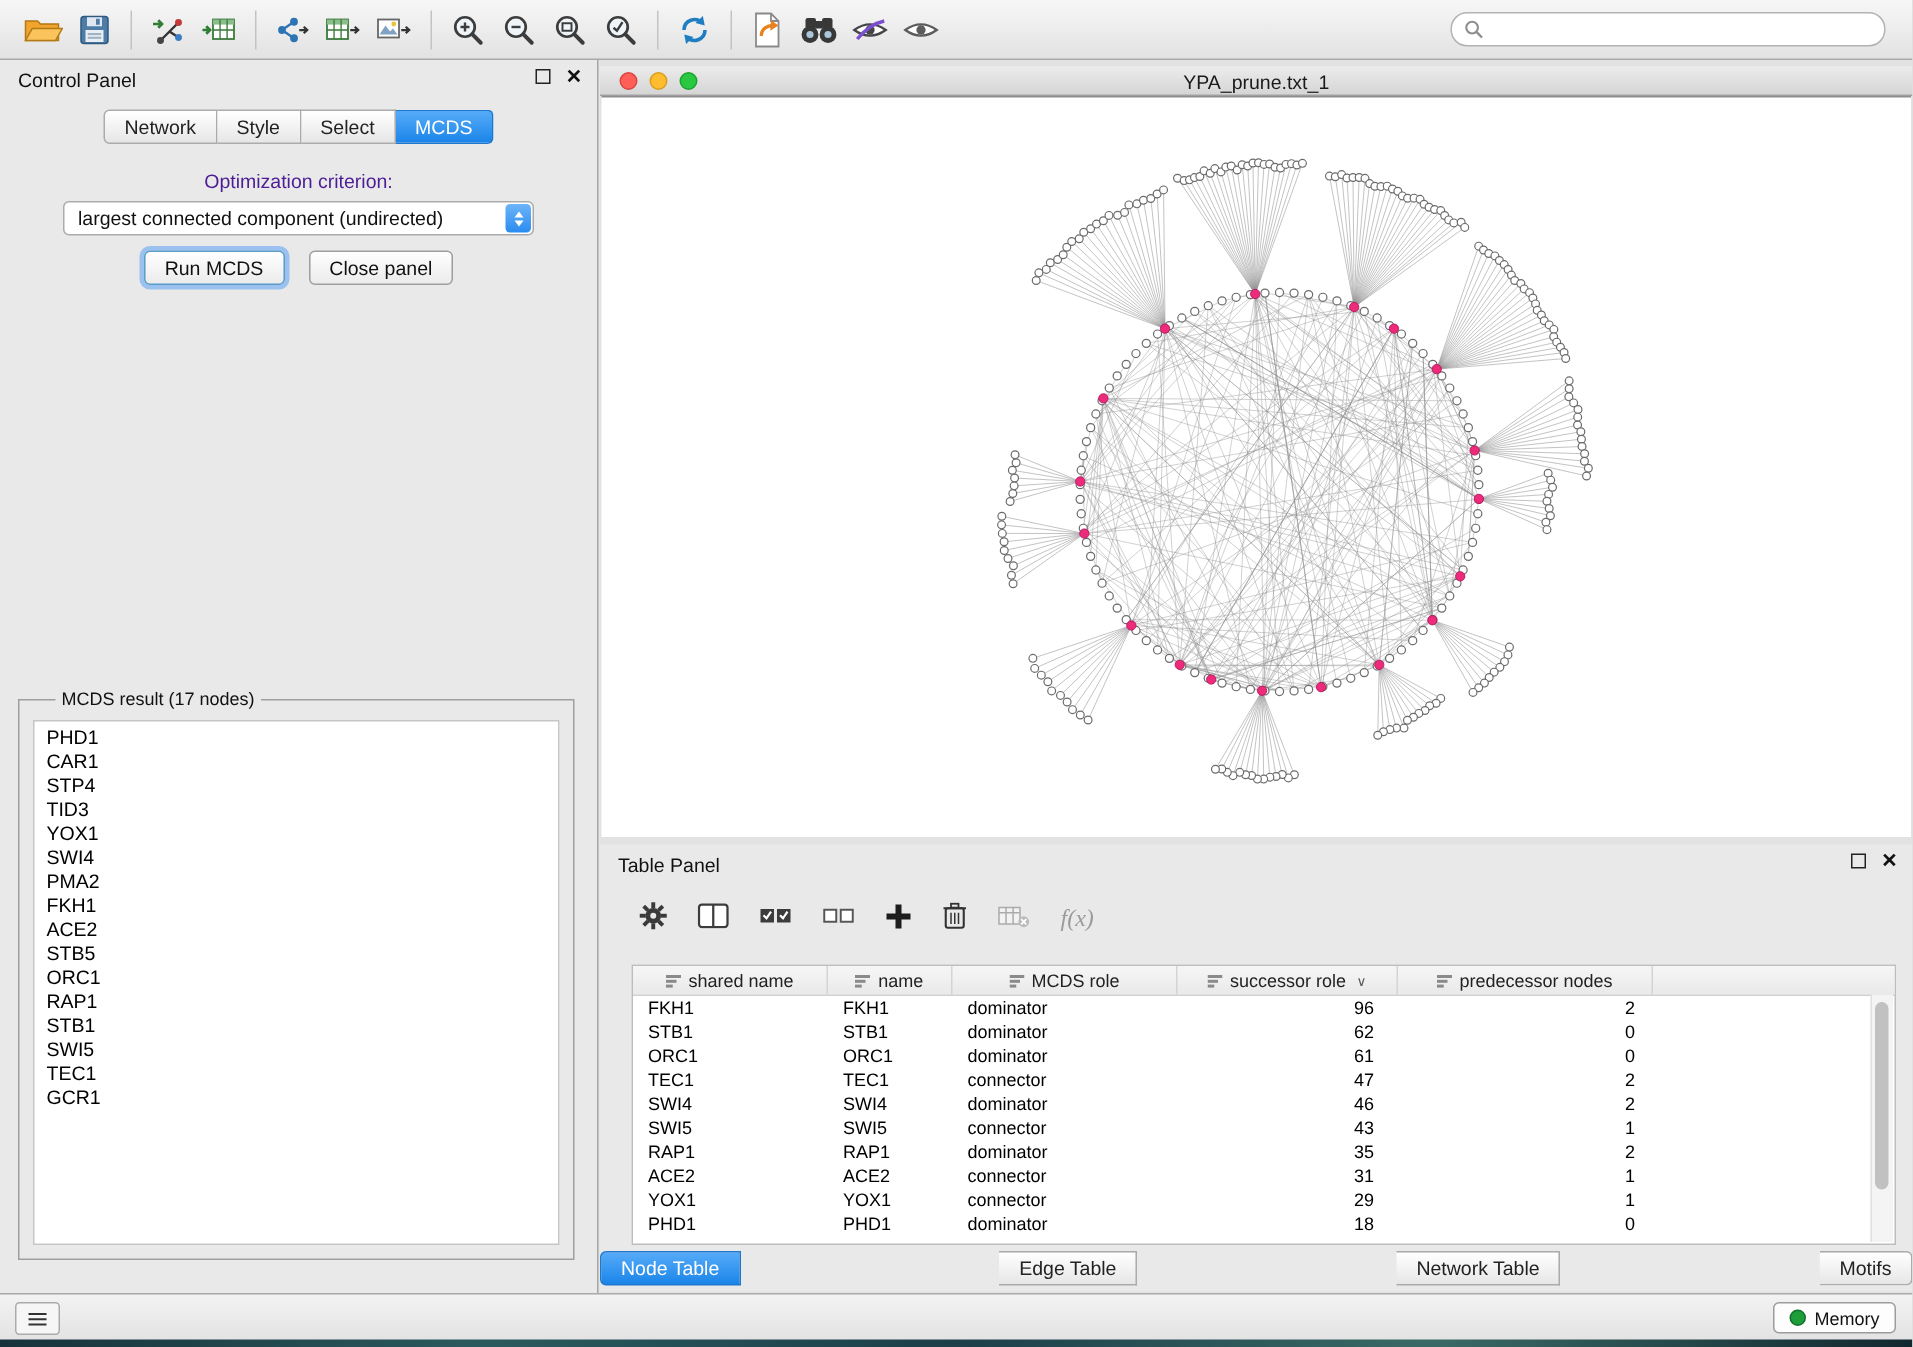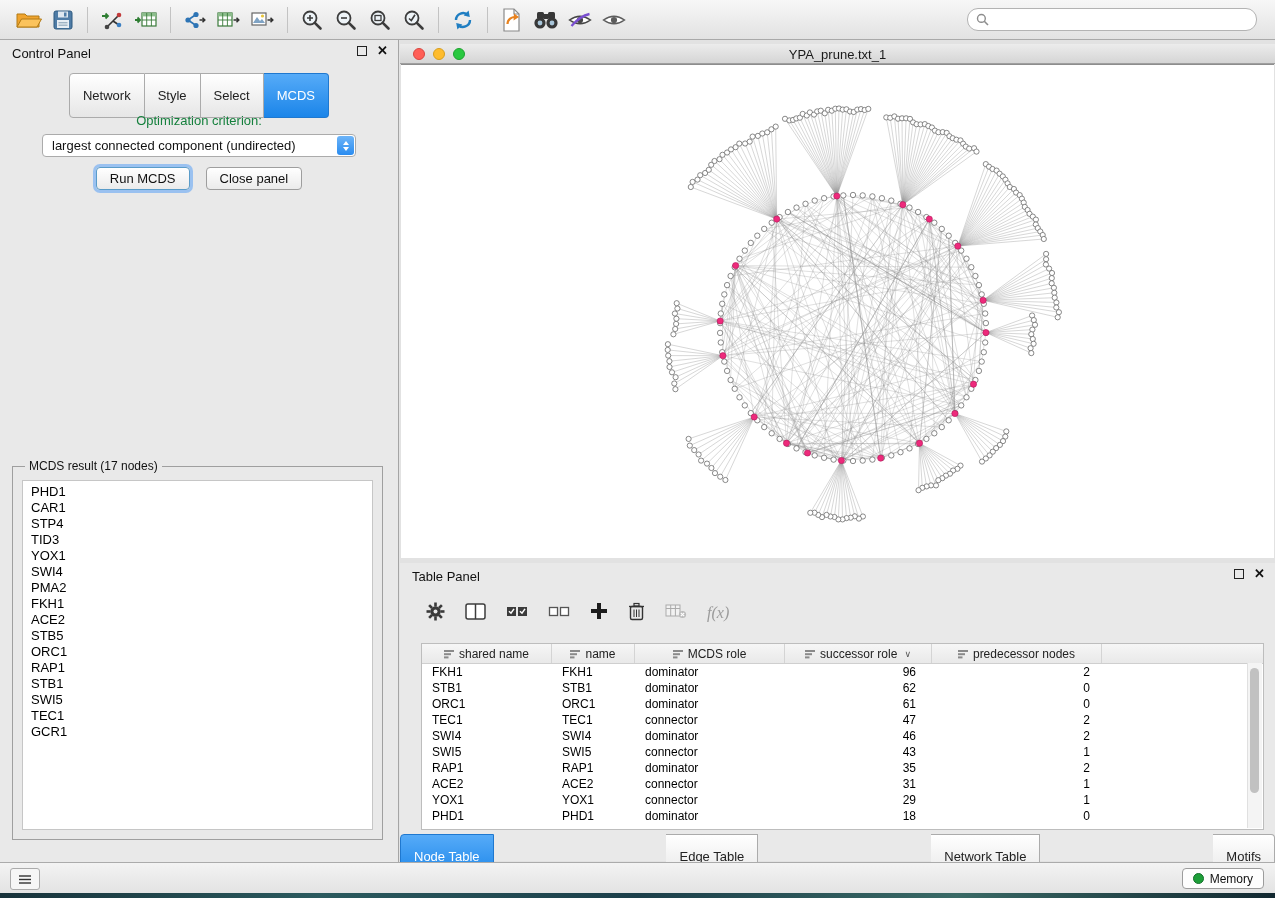--- a/index.html
+++ b/index.html
@@ -17,39 +17,39 @@
   #search-wrap input{border:none;outline:none;flex:1;font-size:12px;background:transparent;font-family:"Liberation Sans",sans-serif;}
 
   
   #control-panel{position:absolute;left:0;top:40px;width:399px;height:822px;background:#e9e9e9;
     border-right:1px solid #a5a5a5;box-sizing:border-box;}
   .panel-header{position:relative;height:26px;display:flex;align-items:center;padding:0 12px;font-size:13px;color:#111;}
   .win-icons{position:absolute;right:10px;top:5px;display:flex;gap:10px;align-items:center;}
   .float-ic{width:8px;height:8px;border:1.5px solid #222;}
   .close-ic{font-size:13px;font-weight:bold;color:#111;line-height:12px;}
   #cp-tabs{position:absolute;left:0;top:33px;width:100%;display:flex;justify-content:center;}
-  .seg-tab{padding:14px 13px;font-size:13px;color:#222;background:linear-gradient(#ffffff,#e6e6e6);
+  .seg-tab{padding:3px 13px;font-size:13px;color:#222;background:linear-gradient(#ffffff,#e6e6e6);
     border:1px solid #ababab;border-left:none;cursor:default;}
   .seg-tab:first-child{border-left:1px solid #ababab;border-radius:4px 0 0 4px;}
   .seg-tab:last-child{border-radius:0 4px 4px 0;}
   .seg-tab.active{background:linear-gradient(#56abf8,#1b85e9);color:#fff;border-color:#1f78cf;}
-  #opt-label{position:absolute;left:0;top:73px;width:100%;text-align:center;font-size:13px;color:#15803d;}
+  #opt-label{position:absolute;left:0;top:73px;width:100%;text-align:center;font-size:13px;color:#4c1d95;}
   #criterion-select{position:absolute;left:50%;top:94px;transform:translateX(-50%);width:314px;height:23px;
     background:#fff;border:1px solid #ababab;border-radius:4px;display:flex;align-items:center;box-sizing:border-box;}
   #criterion-select .sel-text{flex:1;font-size:13px;padding-left:9px;color:#111;white-space:nowrap;overflow:hidden;}
   .stepper{width:17px;height:19px;margin-right:1px;border-radius:3px;background:linear-gradient(#6cb4f8,#2a8cf0);
     display:flex;flex-direction:column;align-items:center;justify-content:center;gap:2px;}
   .tri-up{width:0;height:0;border-left:3.5px solid transparent;border-right:3.5px solid transparent;border-bottom:4.5px solid #fff;}
   .tri-dn{width:0;height:0;border-left:3.5px solid transparent;border-right:3.5px solid transparent;border-top:4.5px solid #fff;}
   #cp-buttons{position:absolute;left:0;top:127px;width:100%;display:flex;justify-content:center;gap:16px;}
   .btn{font-family:"Liberation Sans",sans-serif;font-size:13px;color:#111;height:23px;padding:0 13px;
     background:linear-gradient(#ffffff,#ebebeb);border:1px solid #9e9e9e;border-radius:4px;}
   .btn.focus{box-shadow:0 0 0 3px rgba(90,160,245,.55);border-color:#5a9cc9;}
   #result-group{position:absolute;left:12px;top:426px;width:371px;height:374px;border:1px solid #9f9f9f;box-sizing:border-box;}
-  #result-legend{position:absolute;left:12px;top:-8px;background:#e9e9e9;padding:0 4px;font-size:12px;color:#111;}
+  #result-legend{position:absolute;left:24px;top:-8px;background:#e9e9e9;padding:0 4px;font-size:12px;color:#111;}
   #result-list{position:absolute;left:9px;right:9px;top:13px;bottom:9px;background:#fff;border:1px solid #c6c6c6;
     overflow:hidden;padding-top:3px;box-sizing:border-box;}
   .list-item{font-size:13px;line-height:16px;padding-left:8px;color:#000;}
 
   
   #right-area{position:absolute;left:400px;top:40px;width:875px;height:822px;background:#e2e2e2;}
   #net-titlebar{position:absolute;left:0;top:4px;width:100%;height:20px;
     background:linear-gradient(#ececec,#d5d5d5);border-bottom:1px solid #9f9f9f;box-sizing:border-box;}
   .traffic{position:absolute;left:13px;top:4px;display:flex;gap:8px;}
   .tl{width:12px;height:12px;border-radius:50%;}

